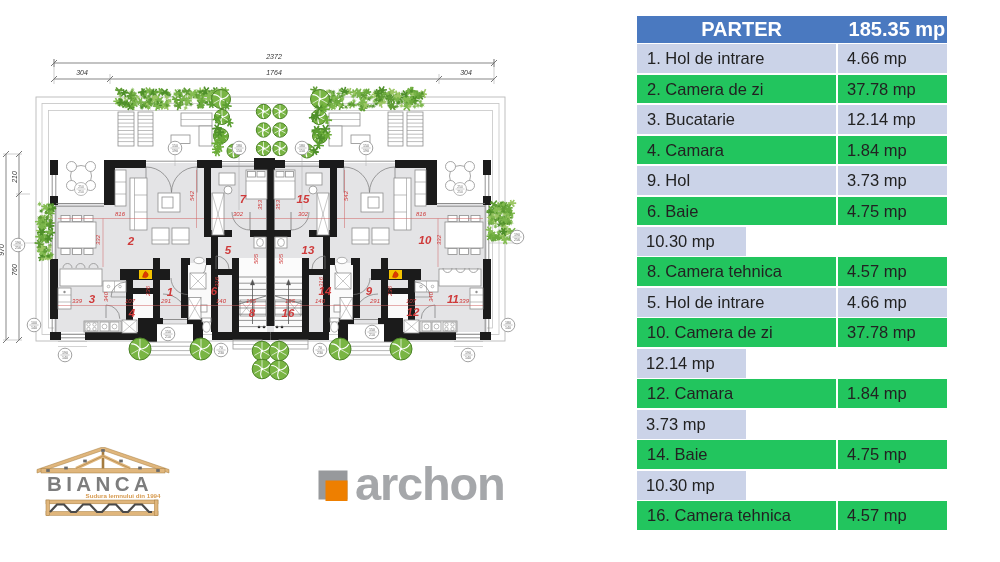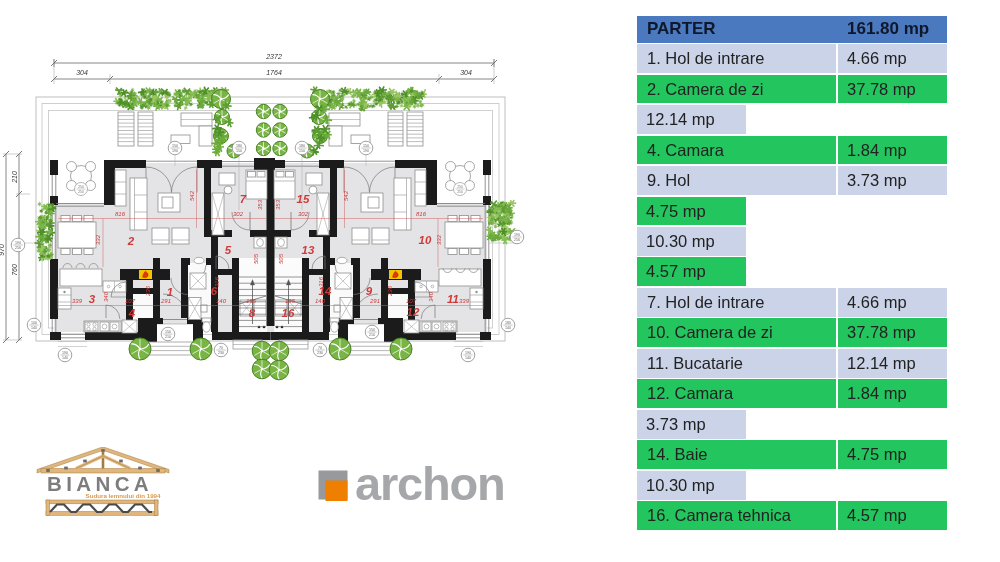--- a/index.html
+++ b/index.html
@@ -4,21 +4,21 @@
 <style>
 html,body{margin:0;padding:0;background:#ffffff;font-family:"Liberation Sans",sans-serif;}
 #stage{position:relative;width:1000px;height:562px;background:#ffffff;overflow:hidden;}
 #plan{position:absolute;left:0;top:0;}
 .tbl{position:absolute;left:637px;top:16px;width:310px;}
 .trow{display:flex;margin-bottom:1.6px;}
 .trow div{box-sizing:border-box;}
 .trow .c1{width:199.2px;padding-left:10px;margin-right:1.8px;}
 .trow .c2{width:109px;padding-left:9px;}
 .th{height:26.5px;background:#4a79c0;}
-.th .c1,.th .c2{background:#4a79c0;color:#0f172a;font-weight:bold;font-size:17px;line-height:26.5px;}
+.th .c1,.th .c2{background:#4a79c0;color:#ffffff;font-weight:bold;font-size:20px;line-height:26.5px;text-align:center;}
 .odd .c1,.odd .c2{background:#cbd3e8;}
 .even .c1,.even .c2{background:#22c55e;}
 .odd,.even{height:28.9px;}
 .odd .c1,.odd .c2,.even .c1,.even .c2{font-size:16.5px;color:#222;line-height:28.9px;}
 text{font-family:"Liberation Sans",sans-serif;}
 </style>
 </head>
 <body>
 <div id="stage">
 
@@ -1711,71 +1711,73 @@
 
 <rect x="325.5" y="480.5" width="22.0" height="20.5" fill="#ee7f00"></rect>
 
 <text x="355.0" y="500.0" font-size="47" fill="#a5a7aa" text-anchor="start" font-weight="bold" style="letter-spacing:-1.2px">archon</text>
 </svg>
 
 <div class="tbl">
 
 <div class="trow th">
         <div class="c1">PARTER</div>
-        <div class="c2">161.80 mp</div>
+        <div class="c2">185.35 mp</div>
       </div>
 
 <div class="trow odd">
         <div class="c1">1. Hol de intrare</div>
         <div class="c2">4.66 mp</div>
       </div>
 
 <div class="trow even">
         <div class="c1">2. Camera de zi</div>
         <div class="c2">37.78 mp</div>
       </div>
 
 <div class="trow odd">
+        <div class="c1">3. Bucatarie</div>
         <div class="c2">12.14 mp</div>
       </div>
 
 <div class="trow even">
         <div class="c1">4. Camara</div>
         <div class="c2">1.84 mp</div>
       </div>
 
 <div class="trow odd">
         <div class="c1">9. Hol</div>
         <div class="c2">3.73 mp</div>
       </div>
 
 <div class="trow even">
+        <div class="c1">6. Baie</div>
         <div class="c2">4.75 mp</div>
       </div>
 
 <div class="trow odd">
         <div class="c2">10.30 mp</div>
       </div>
 
 <div class="trow even">
+        <div class="c1">8. Camera tehnica</div>
         <div class="c2">4.57 mp</div>
       </div>
 
 <div class="trow odd">
-        <div class="c1">7. Hol de intrare</div>
+        <div class="c1">5. Hol de intrare</div>
         <div class="c2">4.66 mp</div>
       </div>
 
 <div class="trow even">
         <div class="c1">10. Camera de zi</div>
         <div class="c2">37.78 mp</div>
       </div>
 
 <div class="trow odd">
-        <div class="c1">11. Bucatarie</div>
         <div class="c2">12.14 mp</div>
       </div>
 
 <div class="trow even">
         <div class="c1">12. Camara</div>
         <div class="c2">1.84 mp</div>
       </div>
 
 <div class="trow odd">
         <div class="c2">3.73 mp</div>

